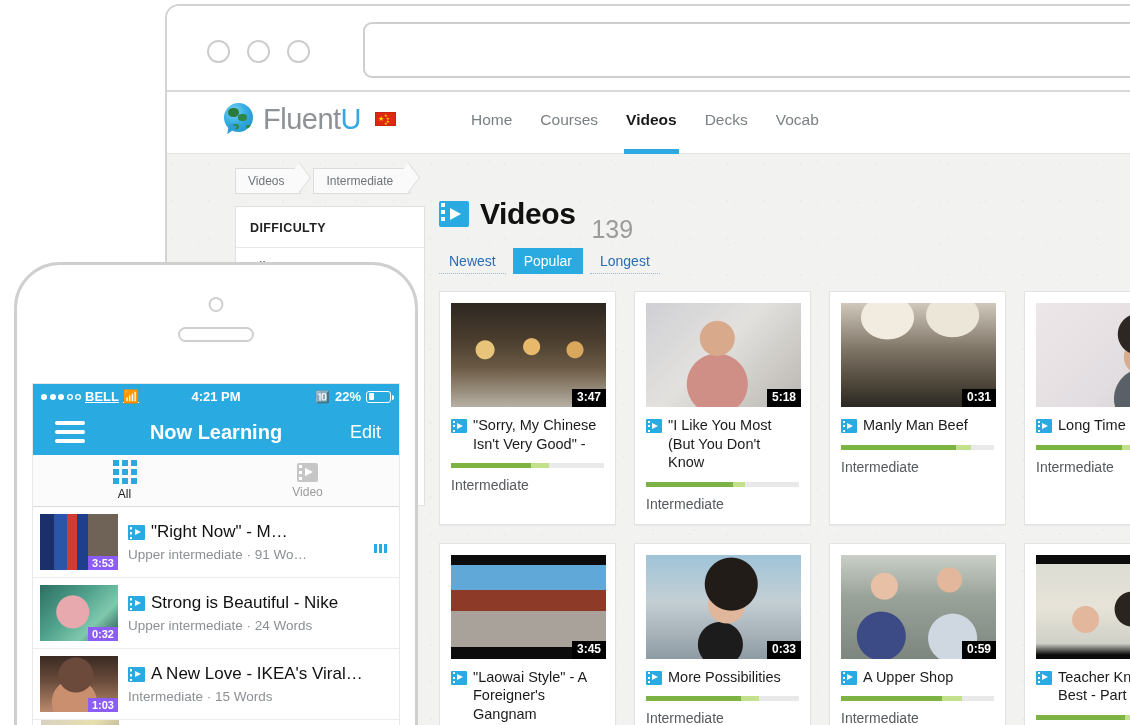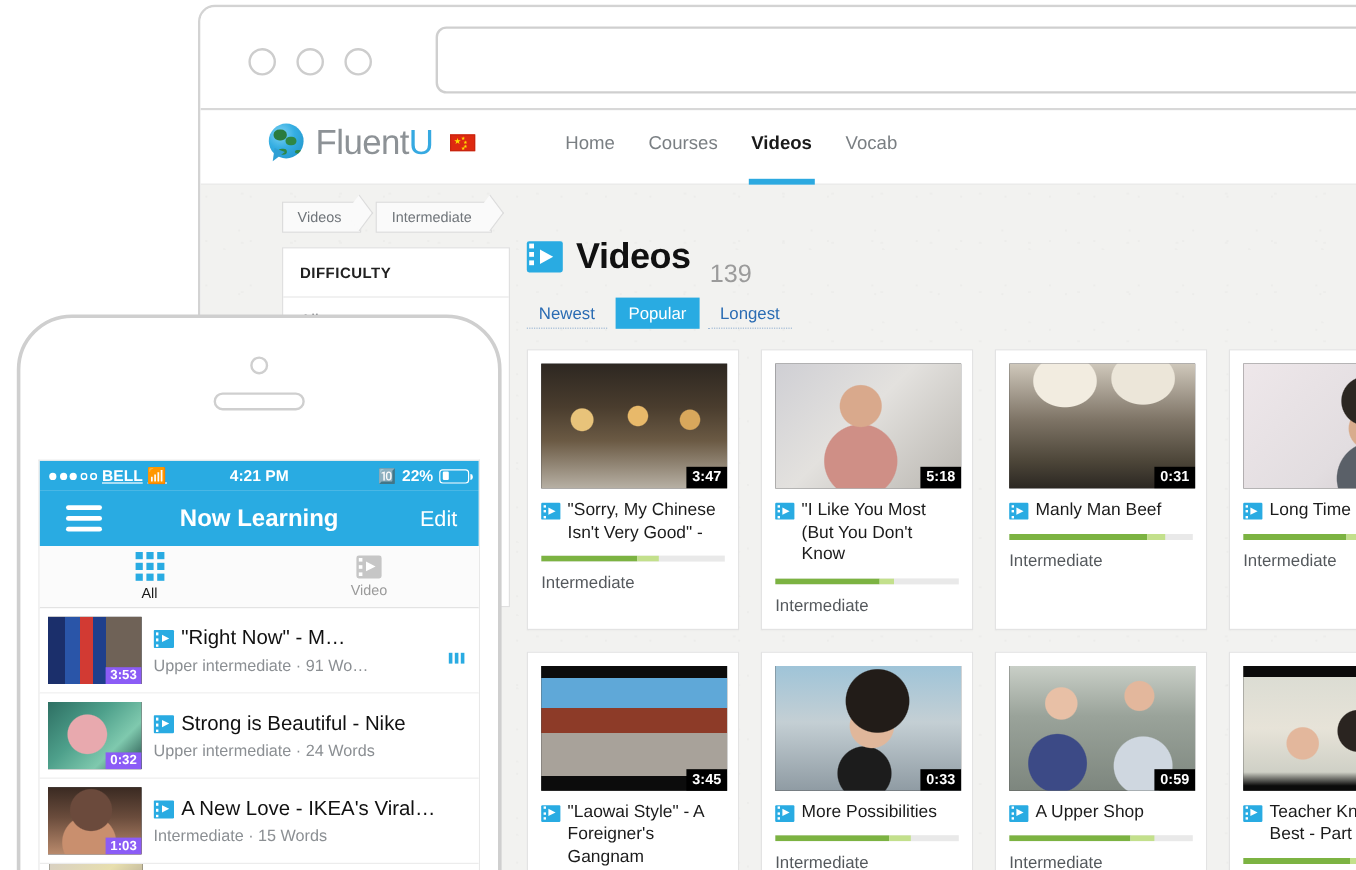--- a/index.html
+++ b/index.html
@@ -124,21 +124,21 @@
     background:
       linear-gradient(#fff 0 0) 0 0/100% 4px no-repeat,
       linear-gradient(#fff 0 0) 0 7px/100% 4px no-repeat,
       linear-gradient(#fff 0 0) 0 14px/100% 4px no-repeat;
   }
   .filmicon::after {
     content:""; position:absolute; left:11px; top:7px; width:0;height:0;
     border-left: 11px solid #fff; border-top:6px solid transparent; border-bottom: 6px solid transparent;
   }
   #videos-title { font-size: 30px; font-weight:700; color:#111; letter-spacing:-0.4px; }
-  #videos-count { font-size: 21px; color:#9b9b9b; margin-left: 5px; margin-top: 30px; }
+  #videos-count { font-size: 25px; color:#9b9b9b; margin-left: 5px; margin-top: 30px; }
 
   #sorttabs { display:flex; align-items:center; gap: 7px; margin-top: 14px; }
   .sorttab {
     font-size: 14px; color:#2b6cb3; padding: 4px 10px;
     border-bottom: 1px dotted #9fb8d4; cursor:pointer;
   }
   .sorttab.active { background:#29abe2; color:#fff; border-bottom: none; padding: 5px 11px; }
 
   
   #grid { display:flex; flex-wrap:wrap; gap: 18px; margin-top: 17px; width: 780px; }
@@ -264,20 +264,21 @@
             <span class="s2">★</span>
             <span class="s3">★</span>
             <span class="s4">★</span>
             <span class="s5">★</span>
         </span>
       </div>
       <div id="mainnav">
         <div class="navitem">Home</div>
         <div class="navitem">Courses</div>
         <div class="navitem active">Videos</div>
+        <div class="navitem">Decks</div>
         <div class="navitem">Vocab</div>
       </div>
     </div>
 
     <div id="pagebody">
 
       <div id="breadcrumb">
         <div class="crumb">Videos</div>
         <div class="crumb">Intermediate</div>
       </div>

